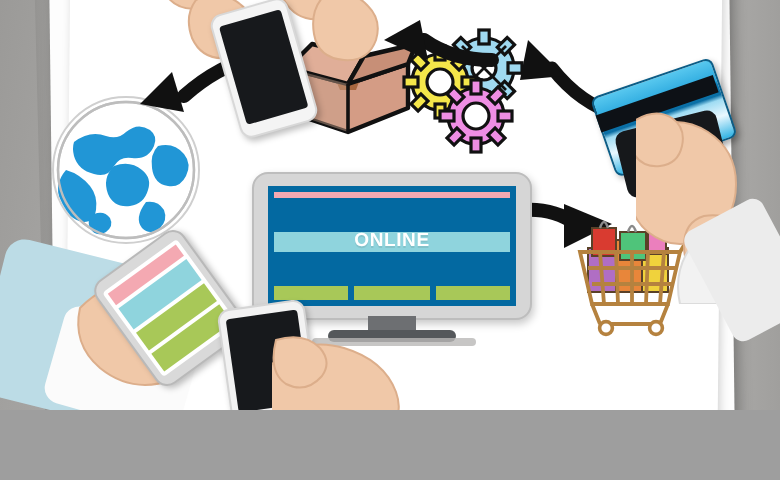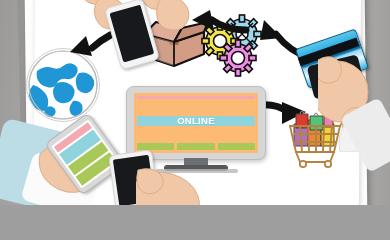--- a/index.html
+++ b/index.html
@@ -44,21 +44,21 @@
   .card-inner{width:62px;height:40px;border-radius:4px;overflow:hidden;
      background:linear-gradient(180deg,#58c8ef 0%,#27a6dd 28%,#0f7fb8 32%,#0a6ea4 46%,#9fdcf3 52%,#e9f8ff 72%,#33b4e4 100%);
      border:1px solid #0c5d86;box-shadow:1px 2px 3px rgba(0,0,0,.3);}
   .card-stripe{position:absolute;left:0;top:9px;width:62px;height:9px;background:#0d1116;}
 
   
   .monitor{left:126px;top:86px;width:140px;height:78px;}
   .mon-bezel{width:140px;height:74px;border-radius:8px;background:#d6d6d6;
      border:1.5px solid #bdbdbd;box-sizing:border-box;padding:6px 7px;
      box-shadow:1px 2px 4px rgba(0,0,0,.22);}
-  .mon-screen{width:100%;height:100%;background:#fdba74;box-sizing:border-box;
+  .mon-screen{width:100%;height:100%;background:#0369a1;box-sizing:border-box;
      padding:3px;display:flex;flex-direction:column;gap:17px;justify-content:center;}
   .bar-pink{height:9px;background:#f4a9b2;}
   .bar-teal{flex:1;background:#8fd4dd;display:flex;align-items:center;justify-content:center;}
   .bar-teal span{color:#fff;font-size:9.5px;font-weight:bold;line-height:1.06;
      text-align:center;letter-spacing:.3px;text-shadow:0 1px 0 rgba(0,0,0,.08);}
   .tiles{display:flex;gap:3px;height:20px;}
   .tile{flex:1;background:#a8c858;}
   .mon-neck{position:absolute;left:58px;top:72px;width:24px;height:8px;background:#6d6f72;}
   .mon-base{position:absolute;left:38px;top:79px;width:64px;height:6px;
      border-radius:3px;background:#55585b;}

